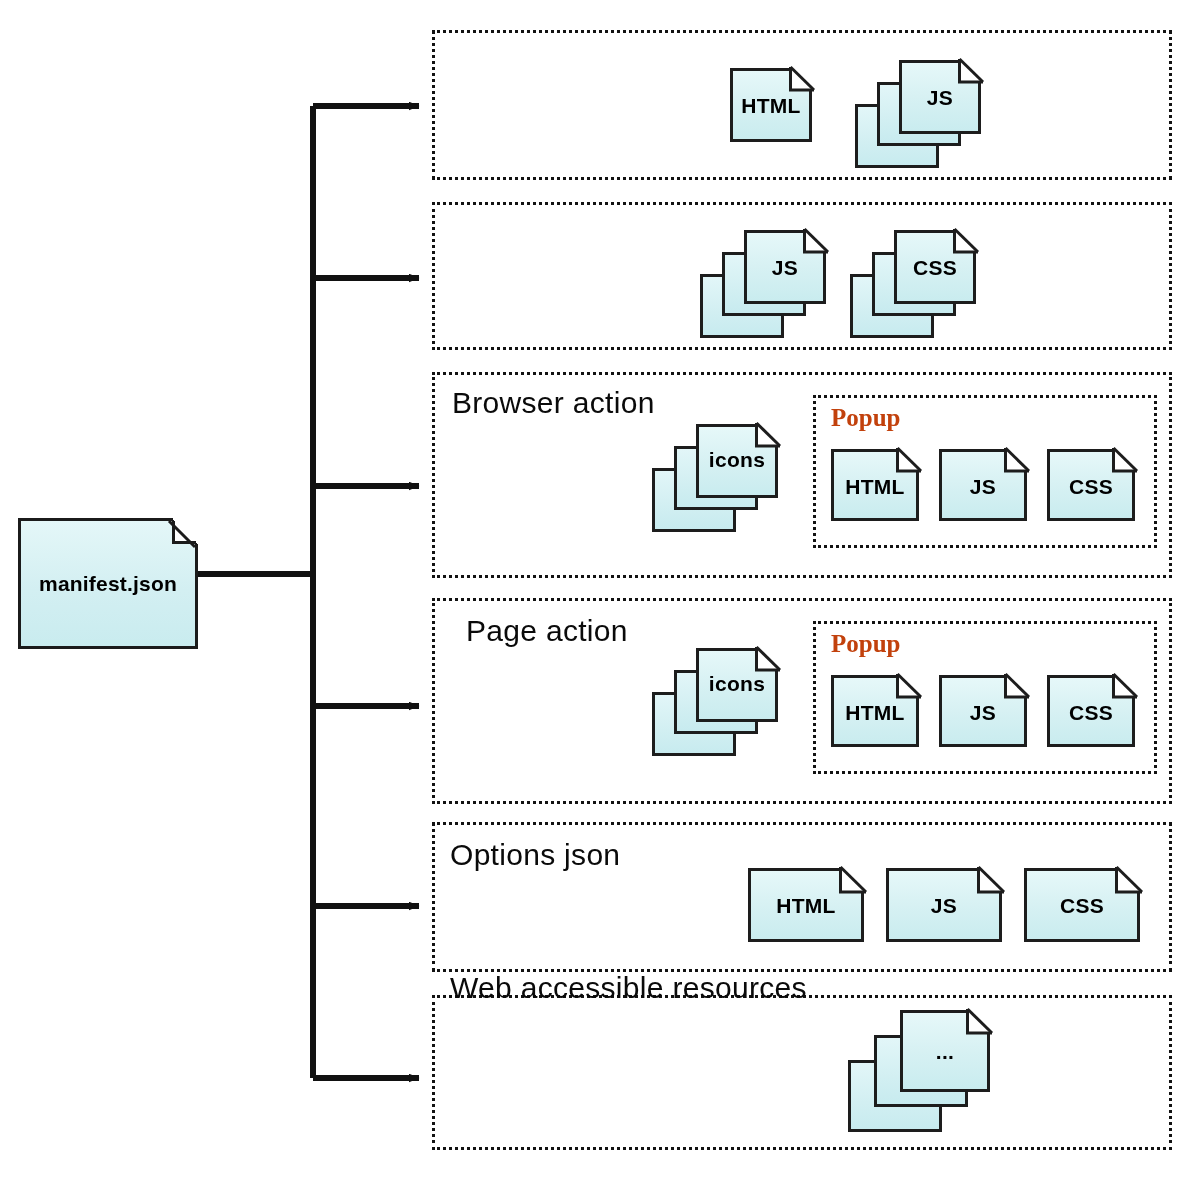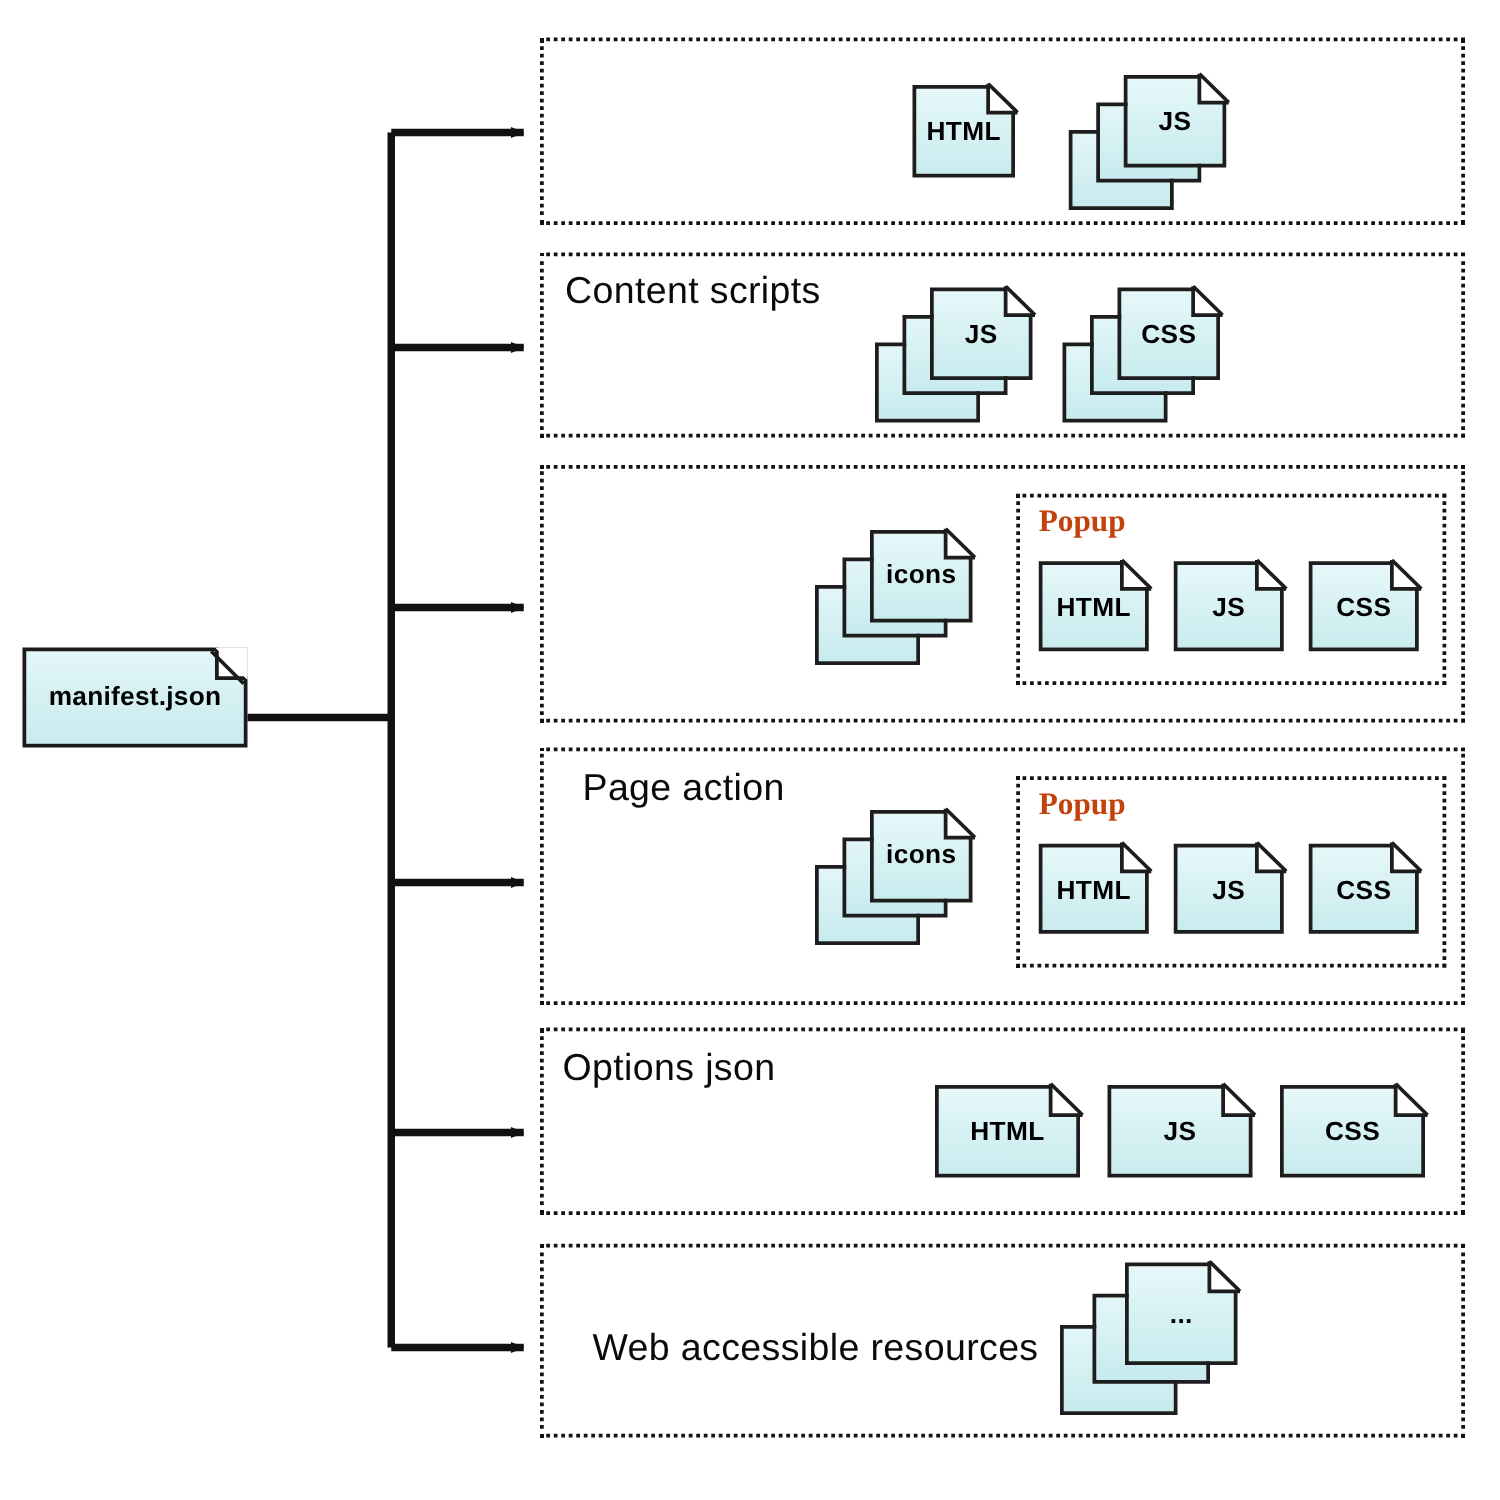--- a/index.html
+++ b/index.html
@@ -47,21 +47,21 @@
   
   .foldline{
     position:absolute;
     top:0;right:0;
     width:var(--fold,22px);height:var(--fold,22px);
     overflow:visible;
     pointer-events:none;
   }
 
   #manifest{
-    left:18px;top:518px;width:180px;height:80px;
+    left:18px;top:518px;width:180px;height:131px;
     --fold:26px;
     font-size:21px;font-weight:700;letter-spacing:.2px;
   }
 
   
   .section{
     position:absolute;
     border:3px dotted #121212;
     box-sizing:border-box;
     background:transparent;
@@ -176,21 +176,20 @@
     <div class="corner-cover" style="left:105px;top:-1px;width:22px;height:22px;"></div>
     <svg class="fold-svg" style="left:103px;top:-3px;" width="26" height="26" viewBox="0 0 26 26">
       <path d="M1.5,2 L25,25" stroke="#1d1d1d" stroke-width="3" fill="none"></path>
       <path d="M1.5,2 L1.5,25 L25,25" stroke="#1d1d1d" stroke-width="3" fill="none"></path>
     </svg>
     <div class="label" style="left:44px;top:26px;width:82px;">JS</div>
   </div>
 
   <div class="section" style="left:432px;top:202px;width:740px;height:148px;">
   </div>
-  <div class="section-title" style="left:452px;top:216px;">Content scripts</div>
 
   <div class="file" style="left:700px;top:230px;width:128px;height:110px;">
     <div class="sheet back" style="left:0px;top:44px;width:84px;height:64px;"></div>
     <div class="sheet back" style="left:22px;top:22px;width:84px;height:64px;"></div>
     <div class="sheet" style="left:44px;top:0px;width:82px;height:74px;"></div>
     <div class="corner-cover" style="left:105px;top:-1px;width:22px;height:22px;"></div>
     <svg class="fold-svg" style="left:103px;top:-3px;" width="26" height="26" viewBox="0 0 26 26">
       <path d="M1.5,2 L25,25" stroke="#1d1d1d" stroke-width="3" fill="none"></path>
       <path d="M1.5,2 L1.5,25 L25,25" stroke="#1d1d1d" stroke-width="3" fill="none"></path>
     </svg>
@@ -204,20 +203,21 @@
     <div class="corner-cover" style="left:105px;top:-1px;width:22px;height:22px;"></div>
     <svg class="fold-svg" style="left:103px;top:-3px;" width="26" height="26" viewBox="0 0 26 26">
       <path d="M1.5,2 L25,25" stroke="#1d1d1d" stroke-width="3" fill="none"></path>
       <path d="M1.5,2 L1.5,25 L25,25" stroke="#1d1d1d" stroke-width="3" fill="none"></path>
     </svg>
     <div class="label" style="left:44px;top:26px;width:82px;">CSS</div>
   </div>
 
   <div class="section" style="left:432px;top:372px;width:740px;height:206px;">
   </div>
+  <div class="section-title" style="left:452px;top:386px;">Browser action</div>
 
   <div class="file" style="left:652px;top:424px;width:128px;height:110px;">
     <div class="sheet back" style="left:0px;top:44px;width:84px;height:64px;"></div>
     <div class="sheet back" style="left:22px;top:22px;width:84px;height:64px;"></div>
     <div class="sheet" style="left:44px;top:0px;width:82px;height:74px;"></div>
     <div class="corner-cover" style="left:105px;top:-1px;width:22px;height:22px;"></div>
     <svg class="fold-svg" style="left:103px;top:-3px;" width="26" height="26" viewBox="0 0 26 26">
       <path d="M1.5,2 L25,25" stroke="#1d1d1d" stroke-width="3" fill="none"></path>
       <path d="M1.5,2 L1.5,25 L25,25" stroke="#1d1d1d" stroke-width="3" fill="none"></path>
     </svg>
@@ -335,21 +335,21 @@
     <div class="corner-cover" style="right:-1px;top:-1px;width:24px;height:24px;"></div>
     <svg class="fold-svg" style="right:-3px;top:-3px;" width="28" height="28" viewBox="0 0 28 28">
       <path d="M1.5,2 L27,27" stroke="#1d1d1d" stroke-width="3" fill="none"></path>
       <path d="M1.5,2 L1.5,27 L27,27" stroke="#1d1d1d" stroke-width="3" fill="none"></path>
     </svg>
     <div class="label" style="top:26px;">CSS</div>
   </div>
 
   <div class="section" style="left:432px;top:995px;width:740px;height:155px;">
   </div>
-  <div class="section-title" style="left:450px;top:1062px;margin-left:24px;">Web accessible resources</div>
+  <div class="section-title" style="left:450px;top:971px;">Web accessible resources</div>
 
   <div class="file" style="left:848px;top:1010px;width:144px;height:122px;">
     <div class="sheet back" style="left:0px;top:50px;width:94px;height:72px;"></div>
     <div class="sheet back" style="left:26px;top:25px;width:94px;height:72px;"></div>
     <div class="sheet" style="left:52px;top:0px;width:90px;height:82px;"></div>
     <div class="corner-cover" style="left:120px;top:-1px;width:23px;height:23px;"></div>
     <svg class="fold-svg" style="left:118px;top:-3px;" width="27" height="27" viewBox="0 0 27 27">
       <path d="M1.5,2 L26,26" stroke="#1d1d1d" stroke-width="3" fill="none"></path>
       <path d="M1.5,2 L1.5,26 L26,26" stroke="#1d1d1d" stroke-width="3" fill="none"></path>
     </svg>

